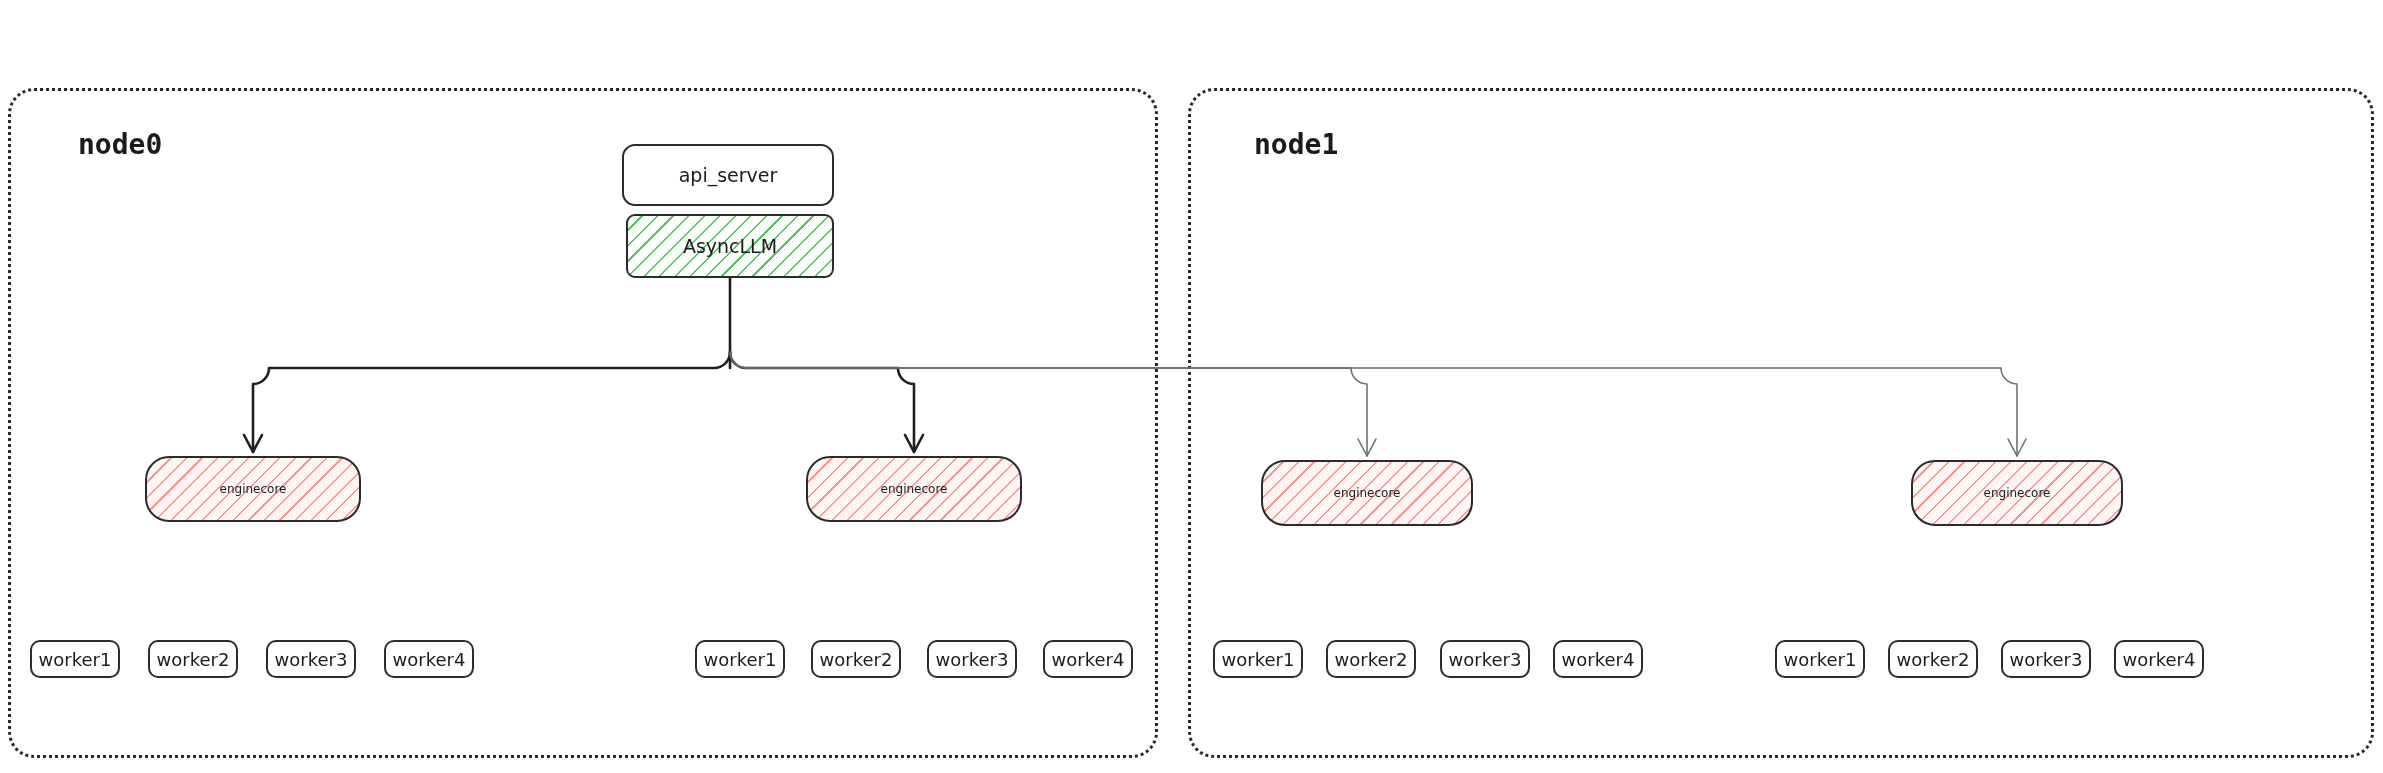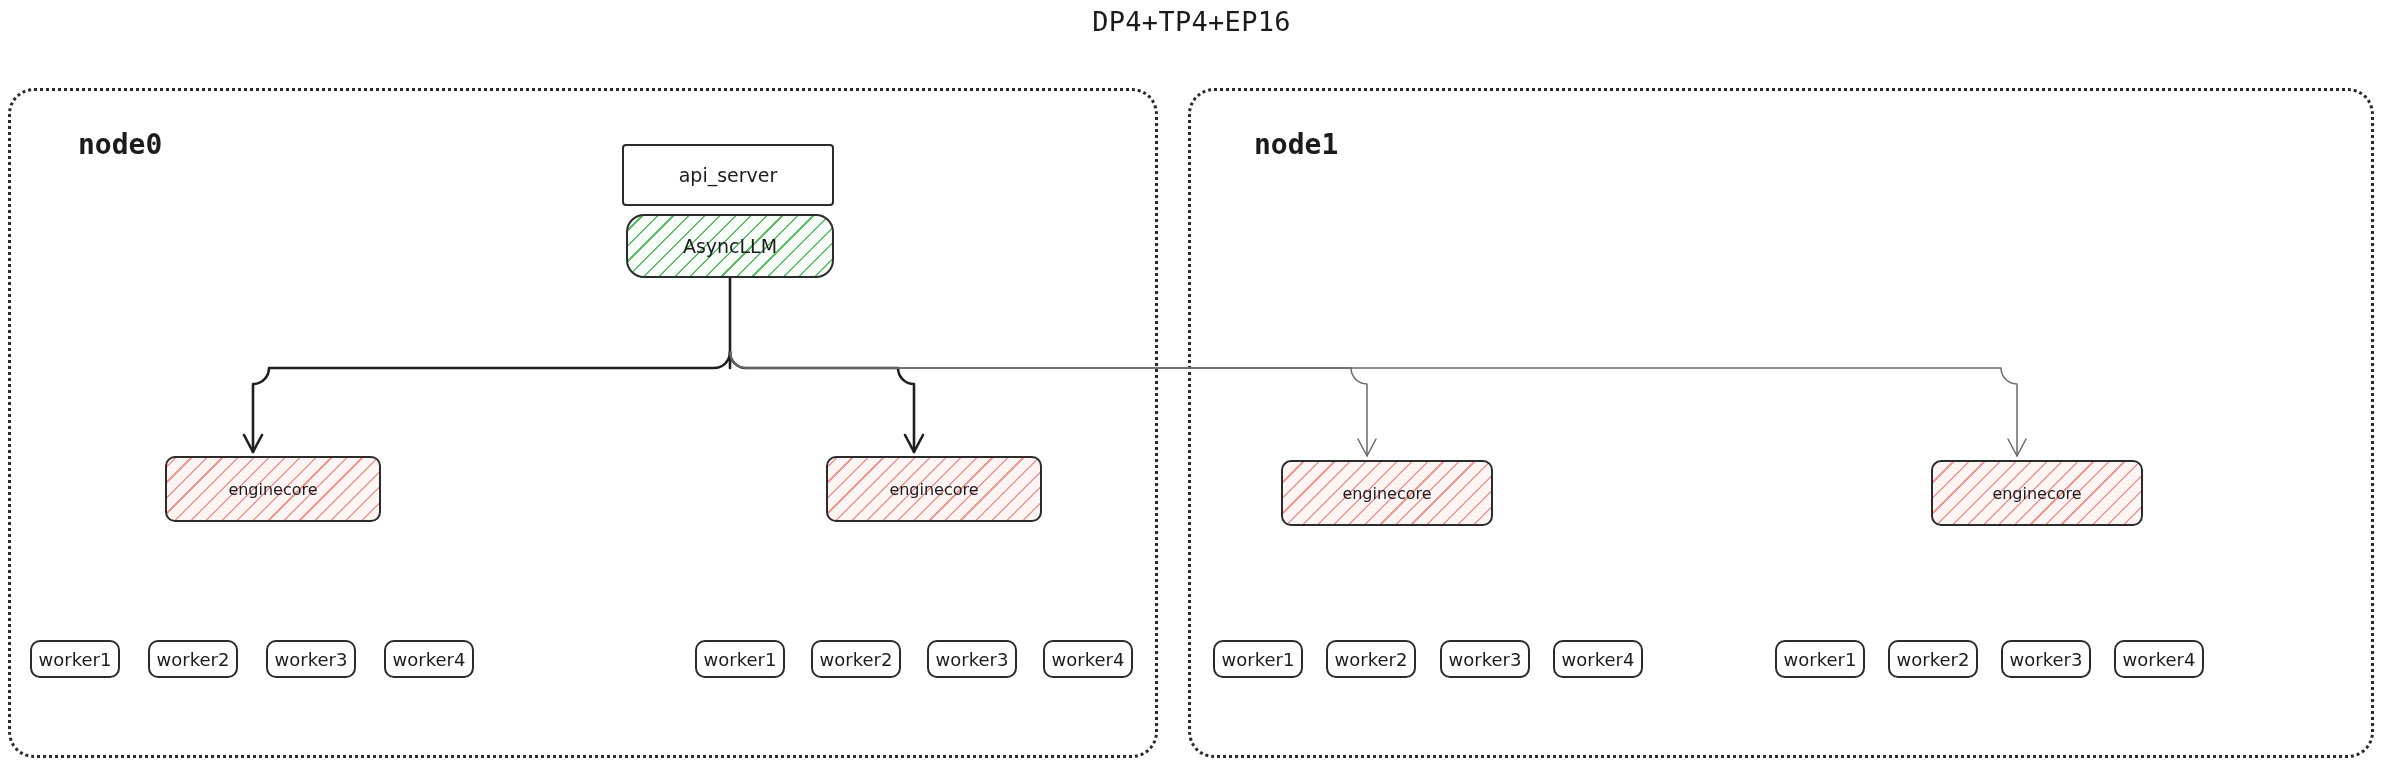--- a/index.html
+++ b/index.html
@@ -49,57 +49,56 @@
     color: #1b1b1b;
     white-space: pre;
     margin-left: 36px;
   }
 
   
   .box {
     position: absolute;
     box-sizing: border-box;
     border: 2.2px solid #2b2b2b;
-    border-radius: 4px;
+    border-radius: 13px;
     background: #ffffff;
     display: flex;
     align-items: center;
     justify-content: center;
     color: #1c1c1c;
     font-family: "DejaVu Sans", sans-serif;
     white-space: pre;
   }
 
   .box-plain {
     font-size: 19px;
   }
 
   .box-async {
     font-size: 19px;
-    border-radius: 18px;
+    border-radius: 9px;
     background-color: #fbfffb;
     background-image: repeating-linear-gradient(
         -45deg,
         rgba(86,186,100,0.95) 0px,
         rgba(86,186,100,0.95) 1.6px,
         rgba(255,255,255,0) 1.6px,
         rgba(255,255,255,0) 11px);
   }
 
   .box-engine {
-    font-size: 16px;
-    border-radius: 10px;
+    font-size: 12px;
+    border-radius: 24px;
     background-color: #fdf4f4;
     background-image: repeating-linear-gradient(
         -45deg,
         rgba(235,120,114,0.72) 0px,
         rgba(235,120,114,0.72) 1.6px,
         rgba(255,255,255,0) 1.6px,
         rgba(255,255,255,0) 11px);
-    margin-left: 20px;
   }
 
   .box-worker {
     font-size: 18px;
     border-radius: 10px;
     border-width: 2.4px;
     background: #ffffff;
   }
 
   
@@ -110,21 +109,20 @@
     width: 2383px;
     height: 773px;
     pointer-events: none;
   }
 </style>
 </head>
 <body>
 
 <div id="canvas">
 
-  <div id="diagram-title">DP4+TP4+EP16</div>
 
   <div id="nodes-layer">
       <div class="node-container" style="left: 8px; top: 88px; width: 1150px; height: 670px; border-color: rgb(42, 42, 42);"></div>
       <div class="node-label" style="left: 42px; top: 128px;">node0</div>
       <div class="node-container" style="left: 1188px; top: 88px; width: 1186px; height: 670px; border-color: rgb(42, 42, 42);"></div>
       <div class="node-label" style="left: 1218px; top: 128px;">node1</div>
     </div>
 
   <svg id="connector-layer" viewBox="0 0 2383 773" width="2383" height="773" xmlns="http://www.w3.org/2000/svg">
     <g id="edges-group">

